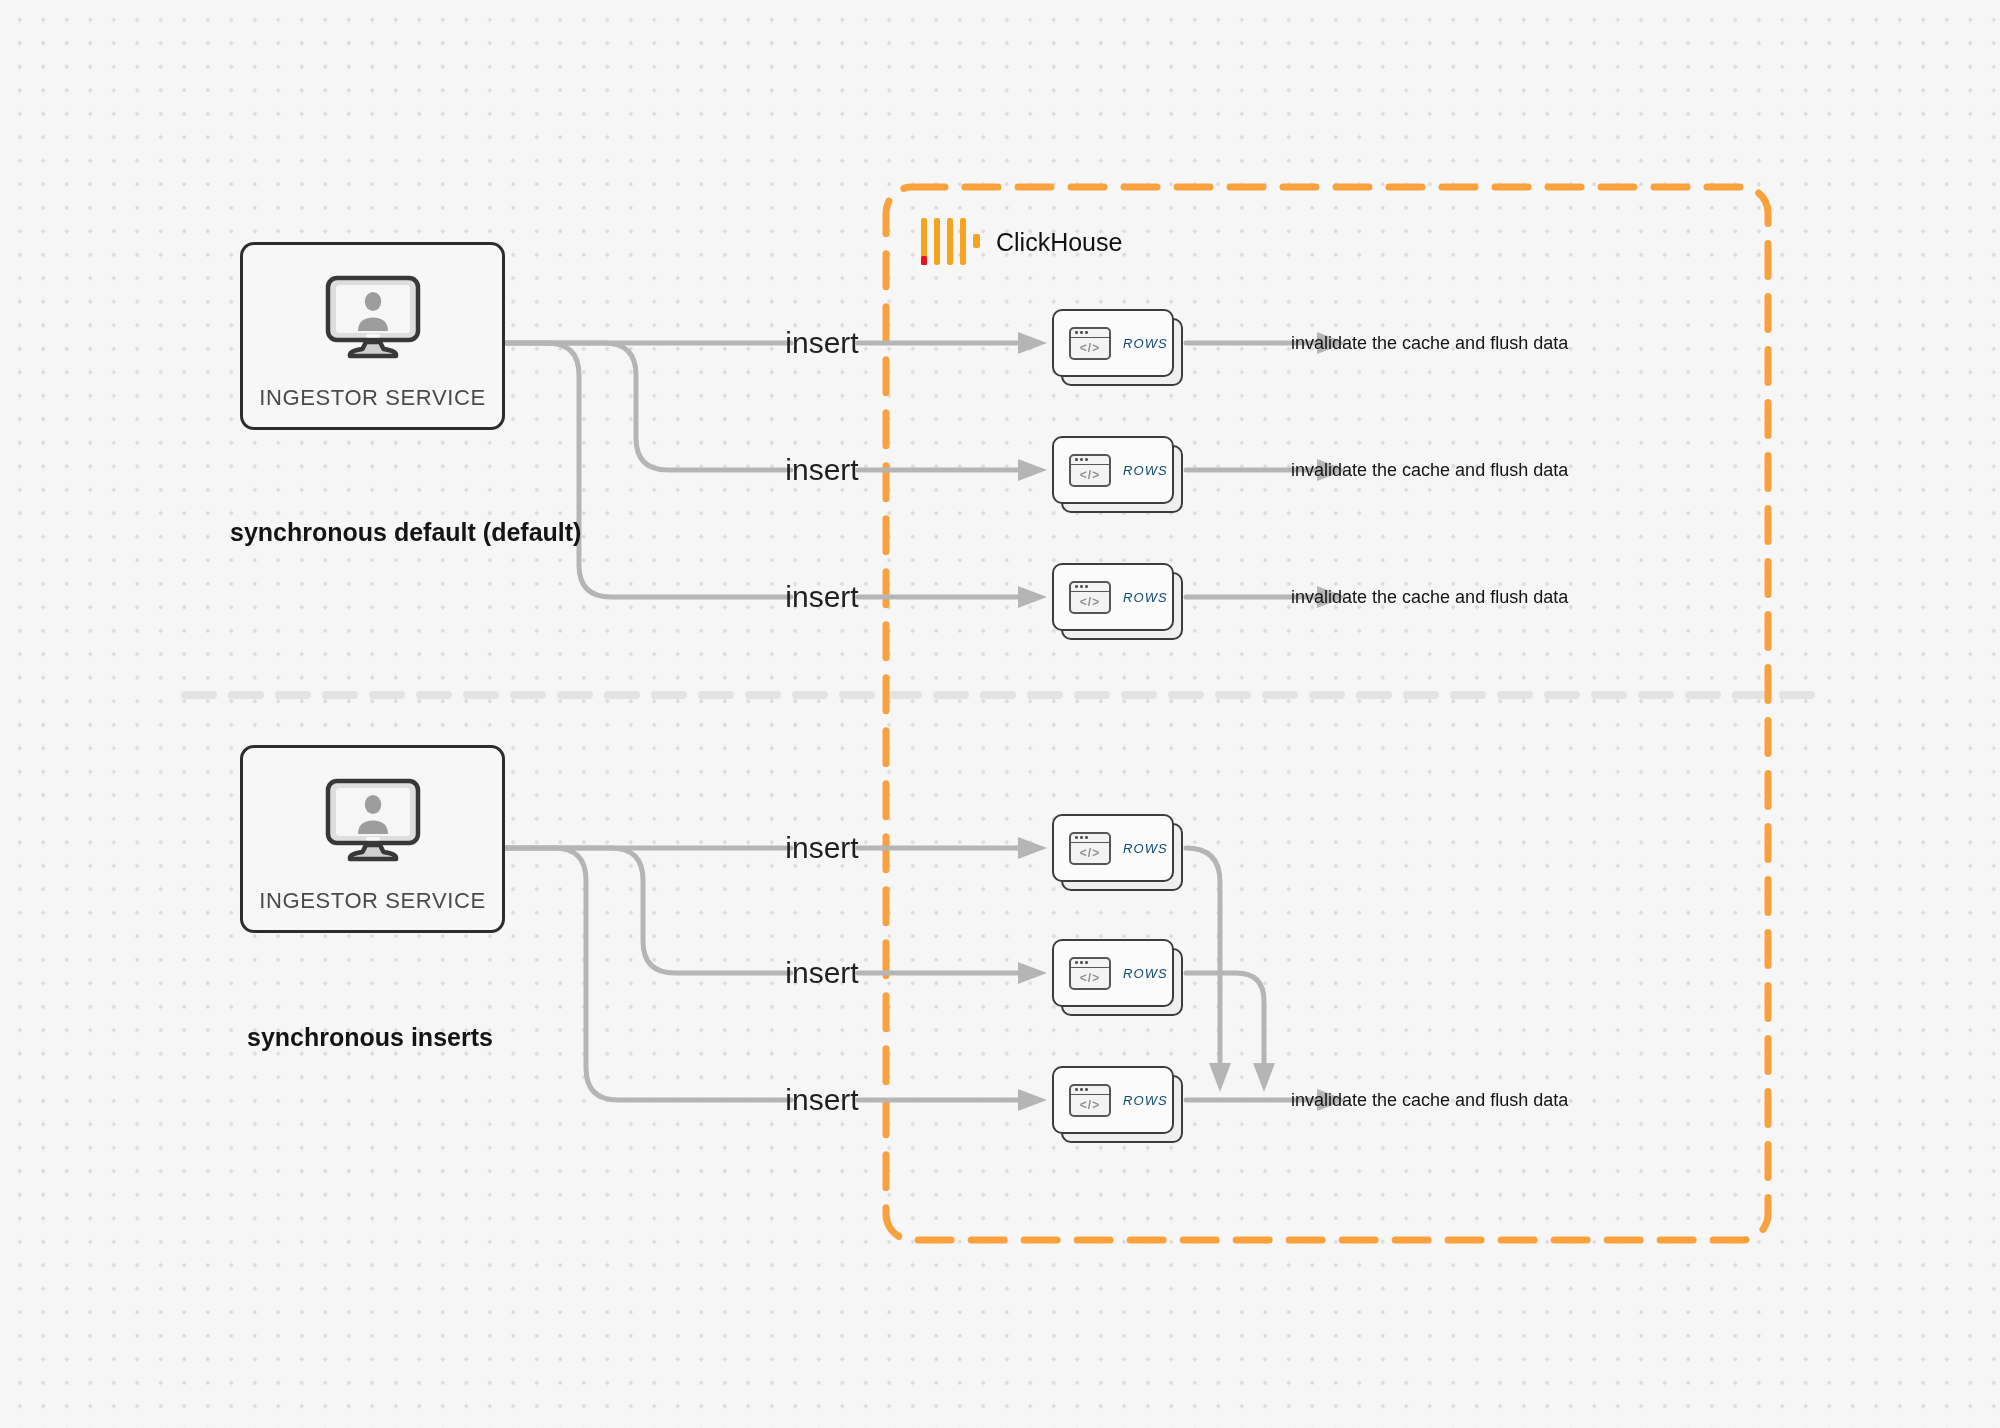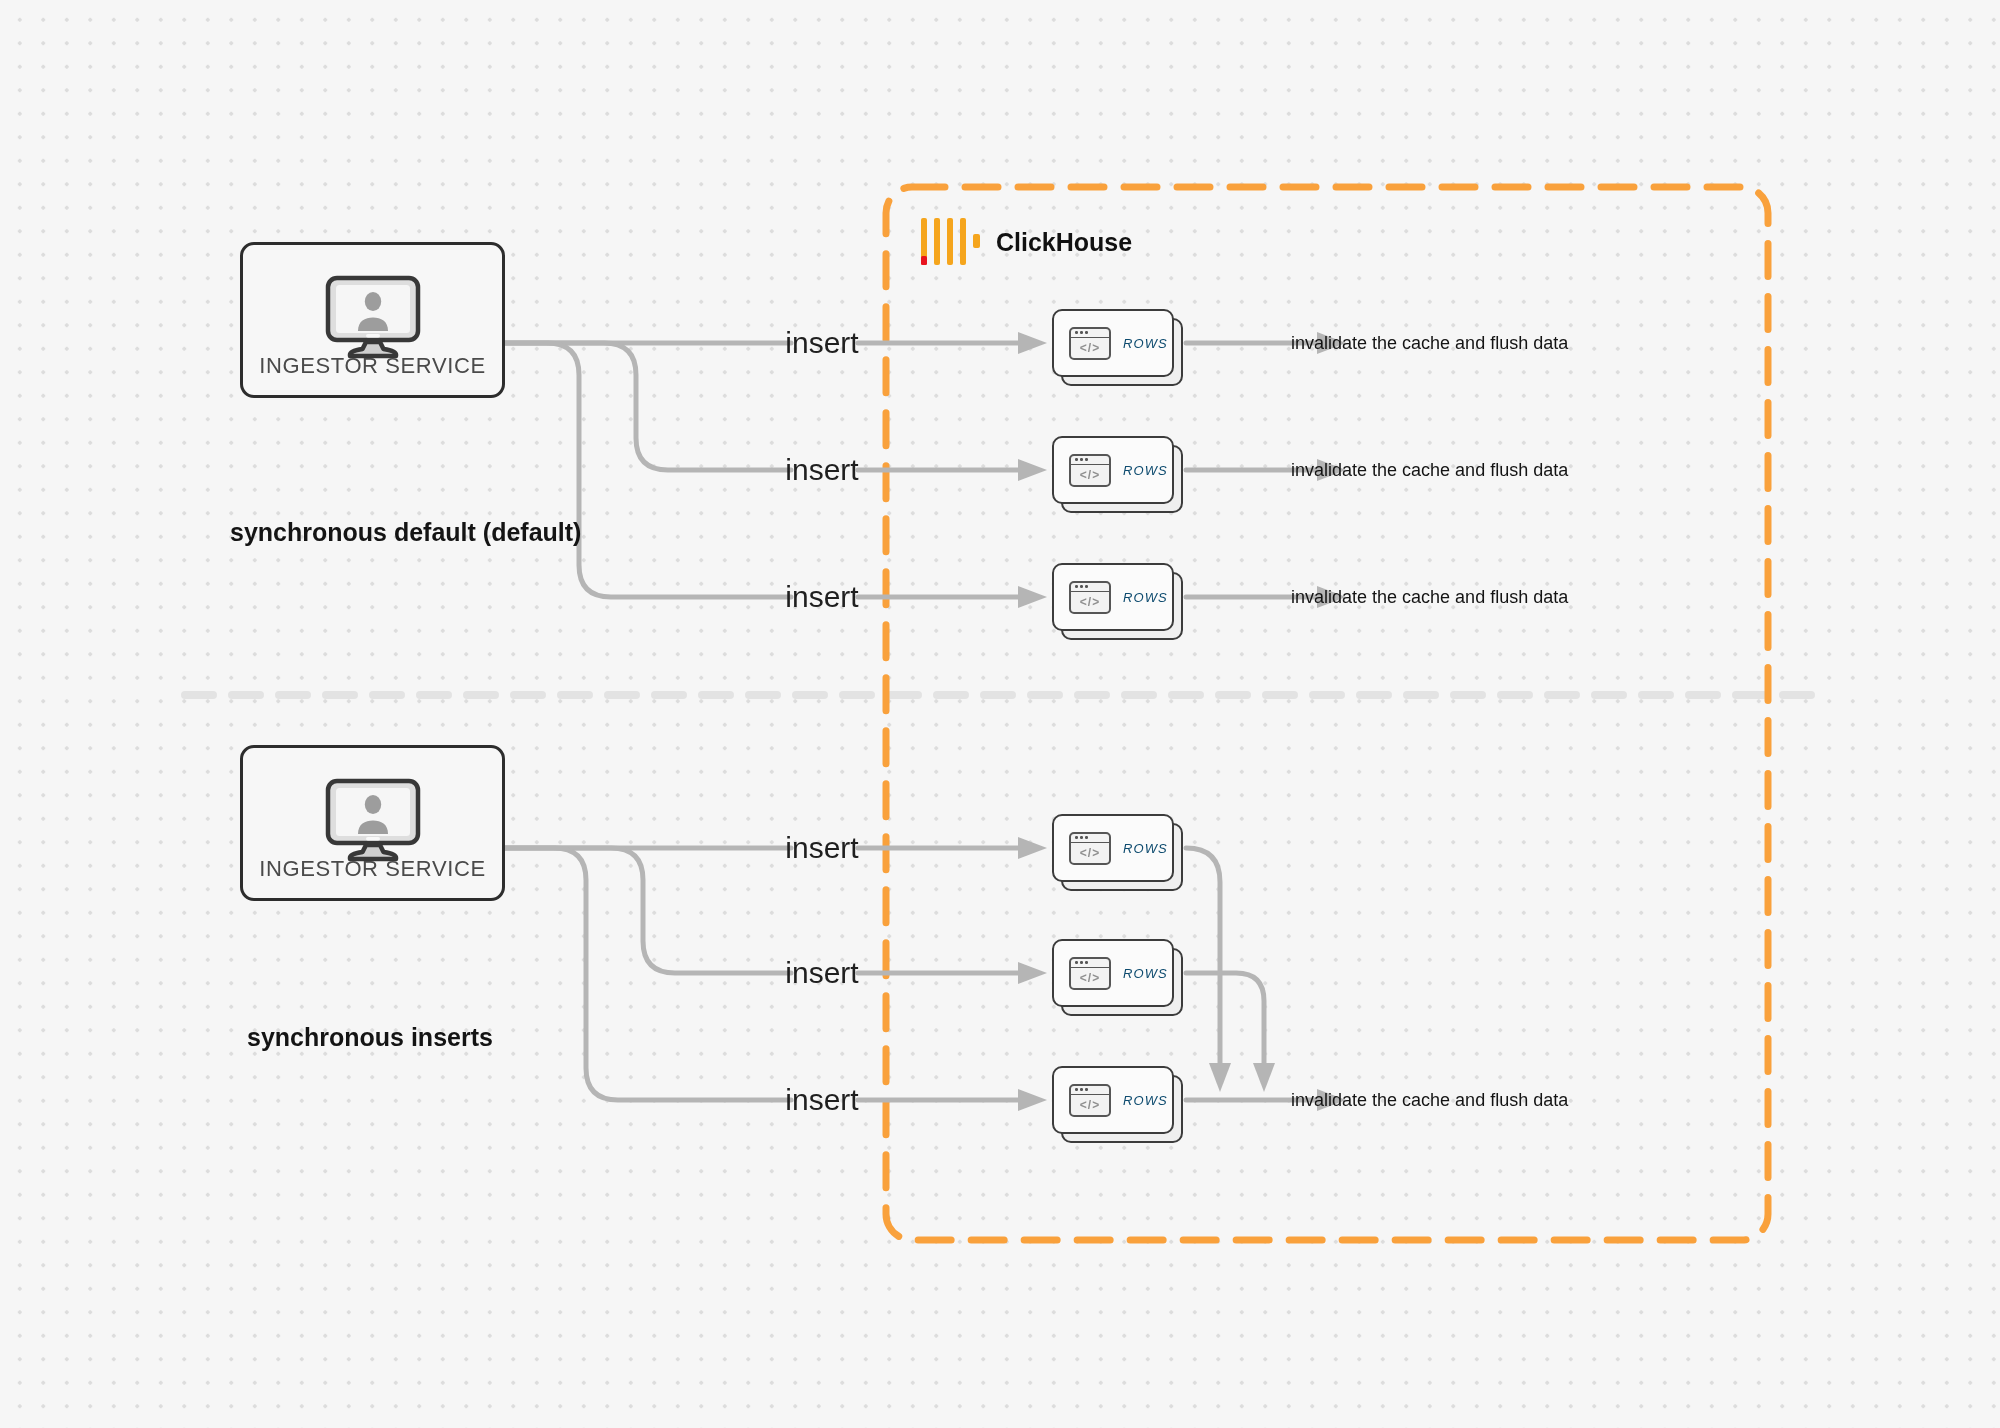--- a/index.html
+++ b/index.html
@@ -8,40 +8,40 @@
     background-color:#f6f6f6;
     background-image:radial-gradient(circle,#dcdcdc 1.7px,transparent 1.9px);
     background-size:23.5px 23.5px;
     background-position:8px 8px;
     font-family:"Liberation Sans",sans-serif;
   }
   svg.layer{position:absolute;left:0;top:0;}
 
   
   .service-box{
-    position:absolute;left:240px;width:265px;height:156px;box-sizing:border-box;
+    position:absolute;left:240px;width:265px;height:188px;box-sizing:border-box;
     background:#f7f7f7;border:3.5px solid #2d2d2d;border-radius:14px;
   }
   .sb-sync{top:242px}
   .sb-async{top:745px}
   .service-box .monitor{position:absolute;left:50%;top:30px;transform:translateX(-50%);}
   .service-label{
     position:absolute;left:0;right:0;bottom:16px;text-align:center;
     font-size:22px;letter-spacing:.6px;color:#4a4a4a;
   }
 
   
   .caption{position:absolute;font-size:25px;font-weight:700;color:#141414;white-space:nowrap;transform:translateY(-50%);}
   .caption-sync{left:230px;top:532px;}
   .caption-async{left:247px;top:1037px;}
 
   
   .ch-logo{position:absolute;left:920px;top:216px;}
   .ch-label{position:absolute;left:996px;top:242px;transform:translateY(-50%);
-    font-size:25px;font-weight:700;color:#111;white-space:nowrap;}
+    font-size:25px;font-weight:400;color:#111;white-space:nowrap;}
 
   
   .insert-label{position:absolute;transform:translate(-50%,-50%);font-size:30px;color:#1f1f1f;white-space:nowrap;}
   .result-label{position:absolute;left:1291px;transform:translateY(-50%);font-size:18px;color:#141414;white-space:nowrap;}
 
   
   .rows-card{position:absolute;left:1052px;width:122px;height:68px;}
   .rows-card .back{
     position:absolute;left:9px;top:9px;width:122px;height:68px;box-sizing:border-box;
     background:#efefef;border:2.5px solid #3c3c3c;border-radius:10px;

